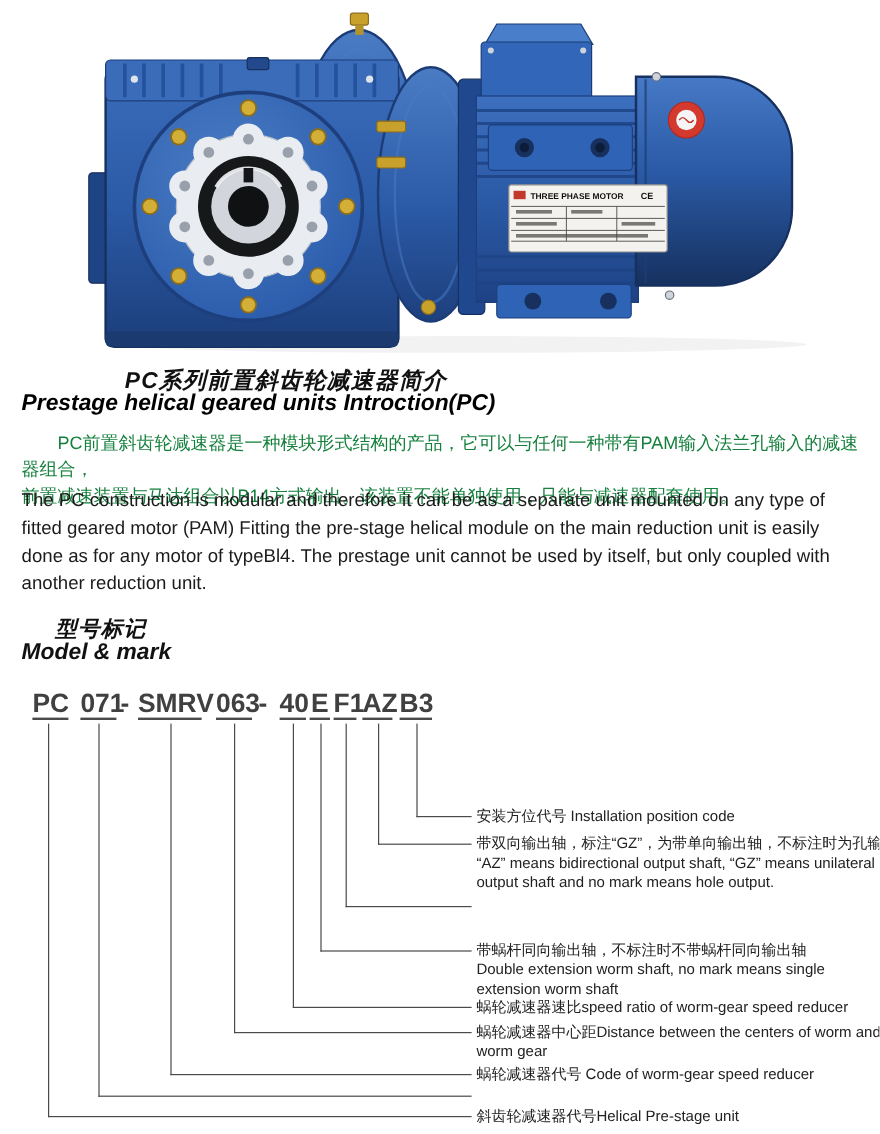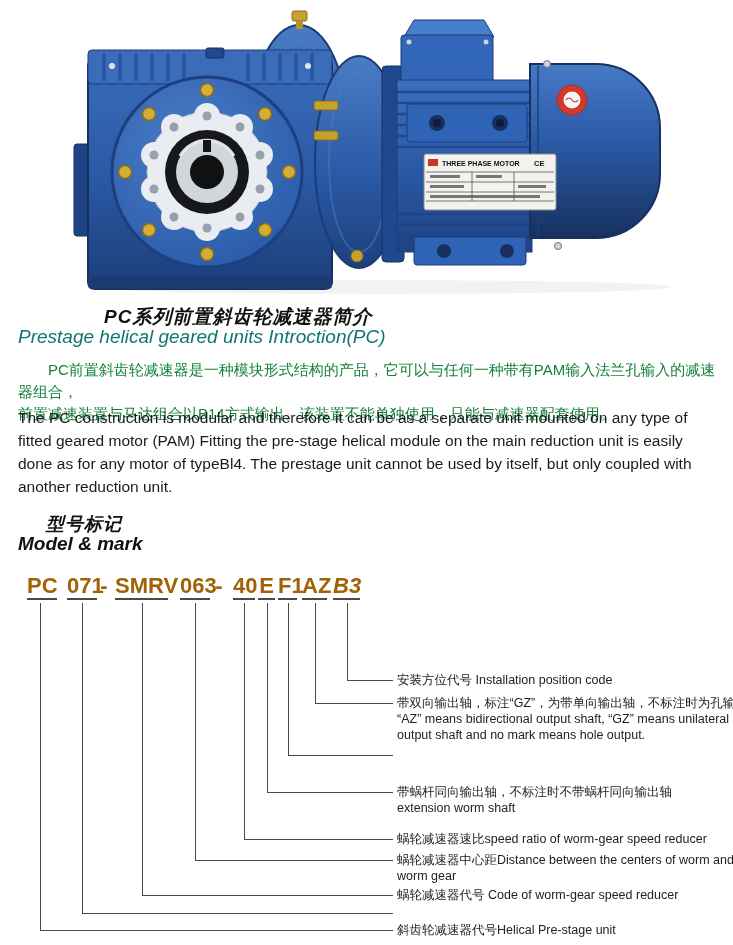--- a/index.html
+++ b/index.html
@@ -4,28 +4,28 @@
 <style>
   html,body{margin:0;padding:0;background:#ffffff;}
   .page{
     position:relative;width:733px;height:945px;background:#ffffff;overflow:hidden;
     font-family:"Liberation Sans","DejaVu Sans",sans-serif;color:#1f1f1f;
   }
   
   .photo{position:absolute;left:52px;top:4px;width:640px;height:295px;}
   
   .title-zh{position:absolute;left:104px;top:304px;font-size:19px;font-weight:bold;font-style:italic;letter-spacing:1px;color:#111;}
-  .title-en{position:absolute;left:18px;top:326px;font-size:19px;font-weight:normal;font-style:italic;color:#0f766e;}
+  .title-en{position:absolute;left:18px;top:326px;font-size:19px;font-weight:bold;font-style:italic;color:#000000;}
   .para-zh{position:absolute;left:18px;top:359px;width:700px;font-size:15px;line-height:22px;color:#15803d;}
   .para-zh .ln.first{text-indent:2em;}
   .para-en{position:absolute;left:18px;top:406px;width:702px;font-size:15.5px;line-height:23px;color:#1b1b1b;}
   
   .model-title-zh{position:absolute;left:46px;top:512px;font-size:18px;font-weight:bold;font-style:italic;letter-spacing:1px;color:#111;}
   .model-title-en{position:absolute;left:18px;top:533px;font-size:19px;font-weight:bold;font-style:italic;color:#111;}
-  .seg{position:absolute;top:574px;height:24px;font-size:22px;font-weight:bold;color:#a16207;
+  .seg{position:absolute;top:574px;height:24px;font-size:22px;font-weight:bold;color:#404040;
        text-align:center;line-height:24px;white-space:nowrap;}
   .seg.u{border-bottom:2px solid #4a4a4a;}
   .callout{position:absolute;border-left:1.5px solid #4a4a4a;border-bottom:1.5px solid #4a4a4a;}
   .ann{position:absolute;left:397px;width:332px;font-size:12.5px;line-height:16px;color:#222;}
   .ann .ln{white-space:nowrap;}
 </style>
 </head>
 <body>
 
 <div class="page">
@@ -236,21 +236,21 @@
     <span class="seg u" style="left:27px;width:30px;">PC</span>
     <span class="seg u" style="left:67px;width:30px;">071</span>
     <span class="seg" style="left:98px;width:12px;">-</span>
     <span class="seg u" style="left:115px;width:53px;">SMRV</span>
     <span class="seg u" style="left:180px;width:30px;">063</span>
     <span class="seg" style="left:213px;width:12px;">-</span>
     <span class="seg u" style="left:233px;width:22px;">40</span>
     <span class="seg u" style="left:258px;width:17px;">E</span>
     <span class="seg u" style="left:278px;width:19px;">F1</span>
     <span class="seg u" style="left:302px;width:25px;">AZ</span>
-    <span class="seg u" style="left:333px;width:27px;font-style:italic;">B3</span>
+    <span class="seg u" style="left:333px;width:27px;">B3</span>
   </div>
 
   <div class="callout" style="left:347px;top:603px;width:45px;height:77px;"></div>
   <div class="callout" style="left:315px;top:603px;width:77px;height:100px;"></div>
   <div class="callout" style="left:288px;top:603px;width:104px;height:152px;"></div>
   <div class="callout" style="left:267px;top:603px;width:125px;height:189px;"></div>
   <div class="callout" style="left:244px;top:603px;width:148px;height:236px;"></div>
   <div class="callout" style="left:195px;top:603px;width:197px;height:257px;"></div>
   <div class="callout" style="left:142px;top:603px;width:250px;height:292px;"></div>
   <div class="callout" style="left:82px;top:603px;width:310px;height:310px;"></div>
@@ -259,20 +259,21 @@
   <div class="ann" style="top:672px;">
     <div class="ln">安装方位代号 Installation position code</div>
   </div>
   <div class="ann" style="top:695px;">
     <div class="ln">带双向输出轴，标注“GZ”，为带单向输出轴，不标注时为孔输出</div>
     <div class="ln">“AZ” means bidirectional output shaft, “GZ” means unilateral</div>
     <div class="ln">output shaft and no mark means hole output.</div>
   </div>
   <div class="ann" style="top:784px;">
     <div class="ln">带蜗杆同向输出轴，不标注时不带蜗杆同向输出轴</div>
+    <div class="ln">Double extension worm shaft, no mark means single</div>
     <div class="ln">extension worm shaft</div>
   </div>
   <div class="ann" style="top:831px;">
     <div class="ln">蜗轮减速器速比speed ratio of worm-gear speed reducer</div>
   </div>
   <div class="ann" style="top:852px;">
     <div class="ln">蜗轮减速器中心距Distance between the centers of worm and</div>
     <div class="ln">worm gear</div>
   </div>
   <div class="ann" style="top:887px;">

